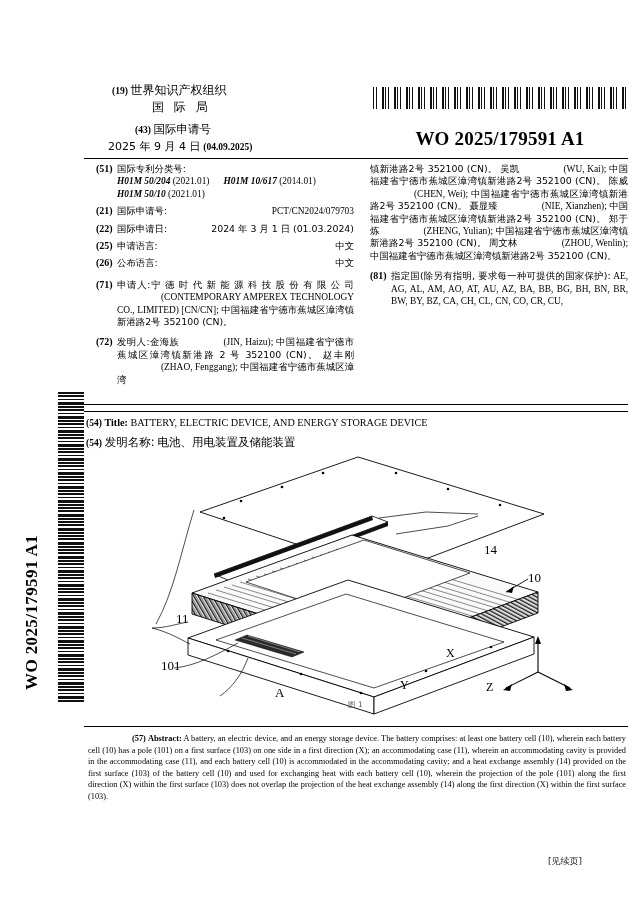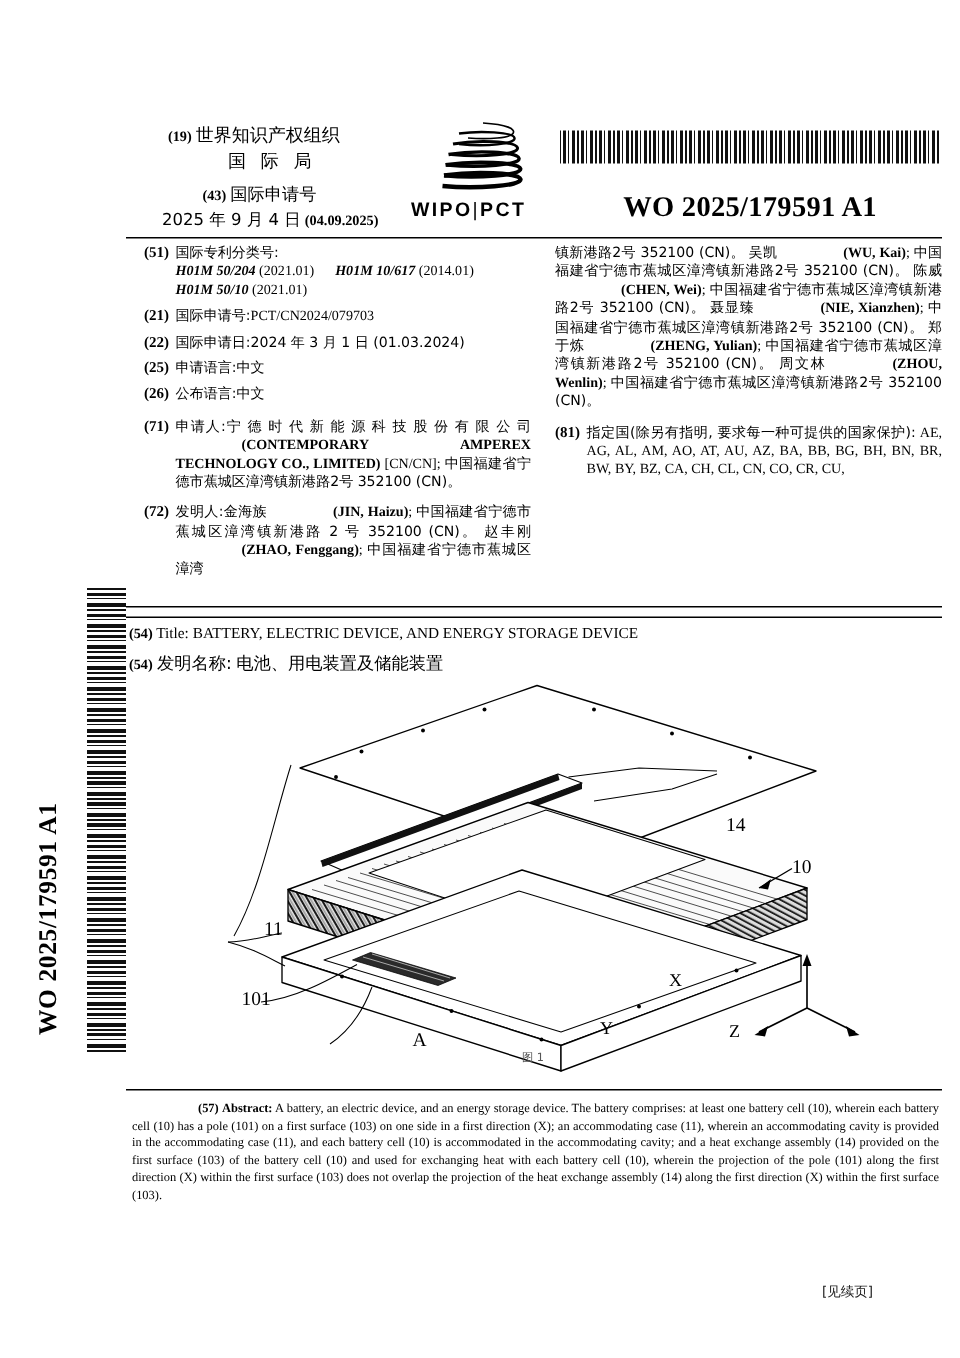--- a/index.html
+++ b/index.html
@@ -198,22 +198,22 @@
     top: 0;
     font-weight: bold;
     font-size: 10px;
   }
   .fld .bdy {
     margin-left: 21px;
     text-align: justify;
   }
   .cnx { font-family: "DejaVu Sans", sans-serif; }
   .ital { font-style: italic; font-weight: bold; }
-  .bld { font-weight: bold; padding-left: 44px; }
-  .rowline { display: flex; }
+  .bld { font-weight: normal; padding-left: 44px; }
+  .rowline { display: flex; justify-content: space-between; }
 
   .ipc-line { white-space: nowrap; }
   .ipc-gap { display: inline-block; width: 14px; }
 
   
   .title-rule {
     position: absolute;
     left: 84px;
     top: 411px;
     width: 544px;
@@ -221,21 +221,21 @@
     background: #000;
   }
   .title-en {
     position: absolute;
     left: 86px;
     top: 417px;
     font-size: 10.2px;
     white-space: nowrap;
   }
   .title-en .num { font-weight: bold; font-size: 9.5px; }
-  .title-en .lbl { font-weight: normal; margin-top: 45px; }
+  .title-en .lbl { font-weight: bold; margin-top: 45px; }
   .title-cn {
     position: absolute;
     left: 86px;
     top: 435px;
     font-size: 11.5px;
     white-space: nowrap;
   }
   .title-cn .num { font-weight: bold; font-size: 9.5px; font-family: "Liberation Serif", serif;}
   .title-cn .cn { font-family: "DejaVu Sans", sans-serif; }
 
@@ -308,35 +308,20 @@
 
   <div class="hdr-43">
     <span class="num">(43)</span>
     <span class="cn">国际申请号</span>
   </div>
   <div class="hdr-43date">
     <span class="cn">2025 年 9 月 4 日</span>
     <span class="dt">(04.09.2025)</span>
   </div>
 
-  <div class="wipo-wrap">
-    <svg class="wipo-mark" width="74" height="54" viewBox="0 0 74 54">
-      <g fill="none" stroke="#000">
-        <path d="M40 2 C56 3 62 6 60 9 C58 12 44 13 30 12" stroke-width="1.1"></path>
-        <path d="M24 9 C38 7 60 8 61 12 C62 16 42 18 24 16" stroke-width="1.6"></path>
-        <path d="M20 16 C36 13 62 14 63 18.5 C64 23 40 25 19 23" stroke-width="2"></path>
-        <path d="M17 23 C35 20 63 21 64 25.5 C65 30 38 32 16 30" stroke-width="2.3"></path>
-        <path d="M15 30 C34 27 64 28 65 32.5 C66 37 36 39 14 37" stroke-width="2.6"></path>
-        <path d="M14 37 C34 34 64 35 65 39.5 C66 44 35 46 13 44" stroke-width="2.9"></path>
-      </g>
-    </svg>
-    <div class="wipo-word">
-      <span>WIPO</span><span class="sep">|</span><span>PCT</span>
-    </div>
-  </div>
 
   <div class="top-barcode"></div>
   <div class="pubnum">WO 2025/179591 A1</div>
 
   <div class="rule rule-h" style="left:84px; top:158px; width:544px;"></div>
   <div class="rule rule-h" style="left:84px; top:404px; width:544px;"></div>
 
   <div class="bib">
 
     <div class="bib-col left">

